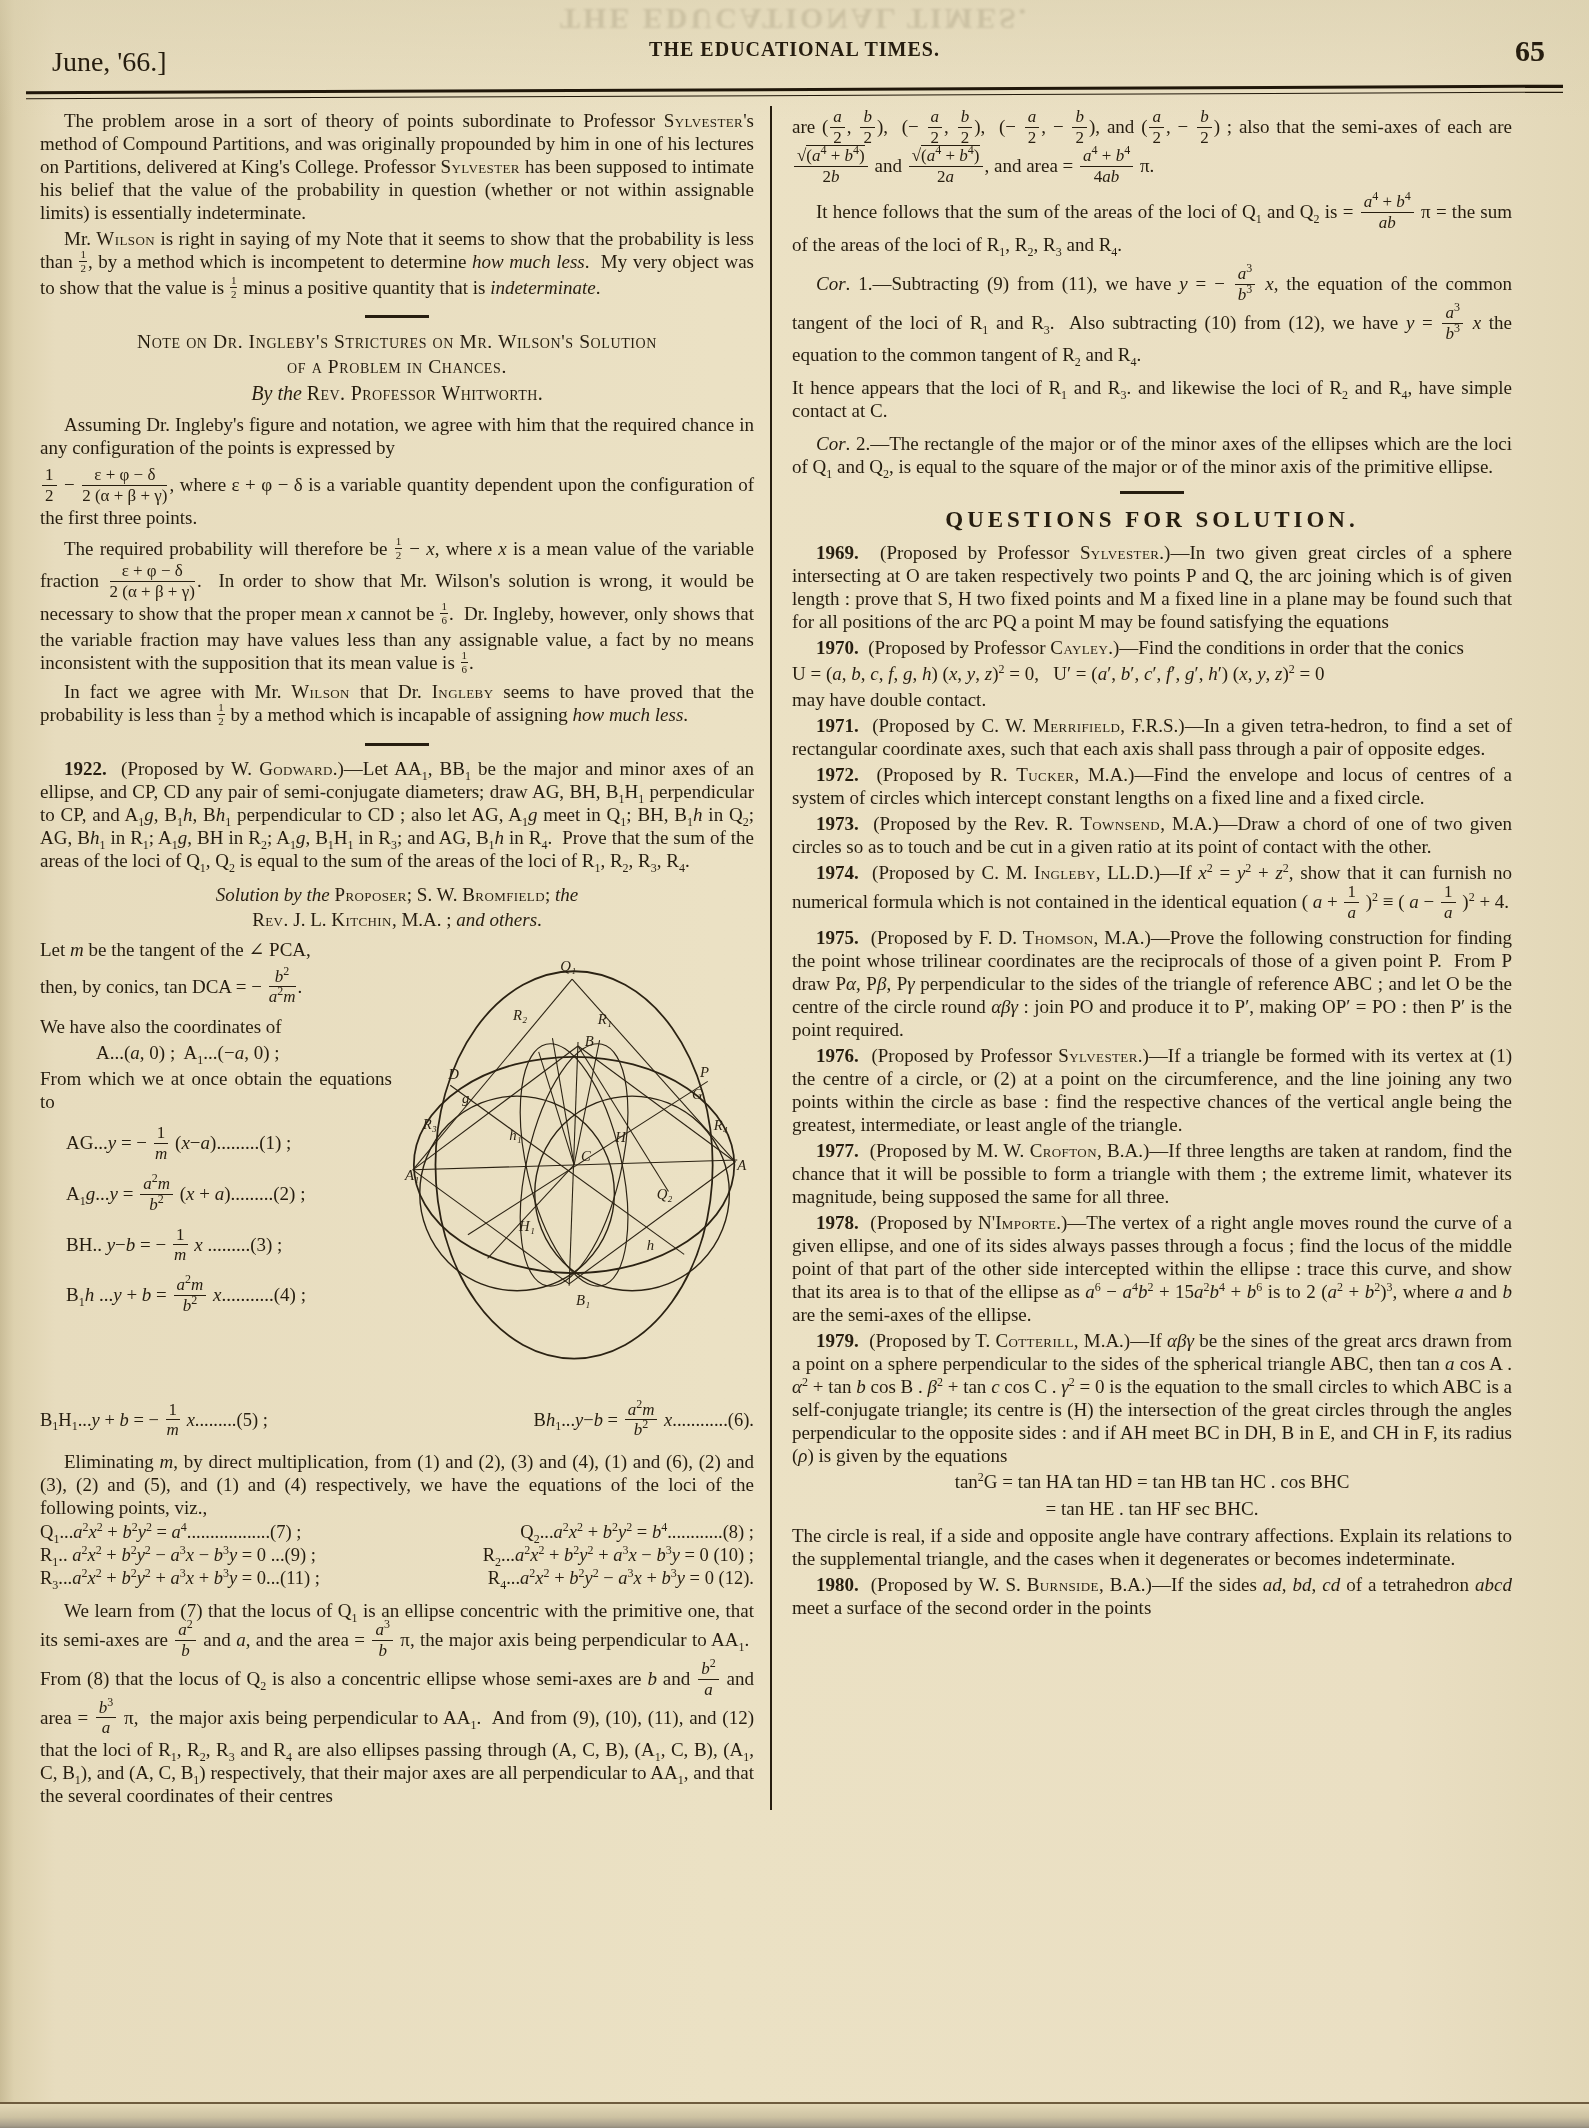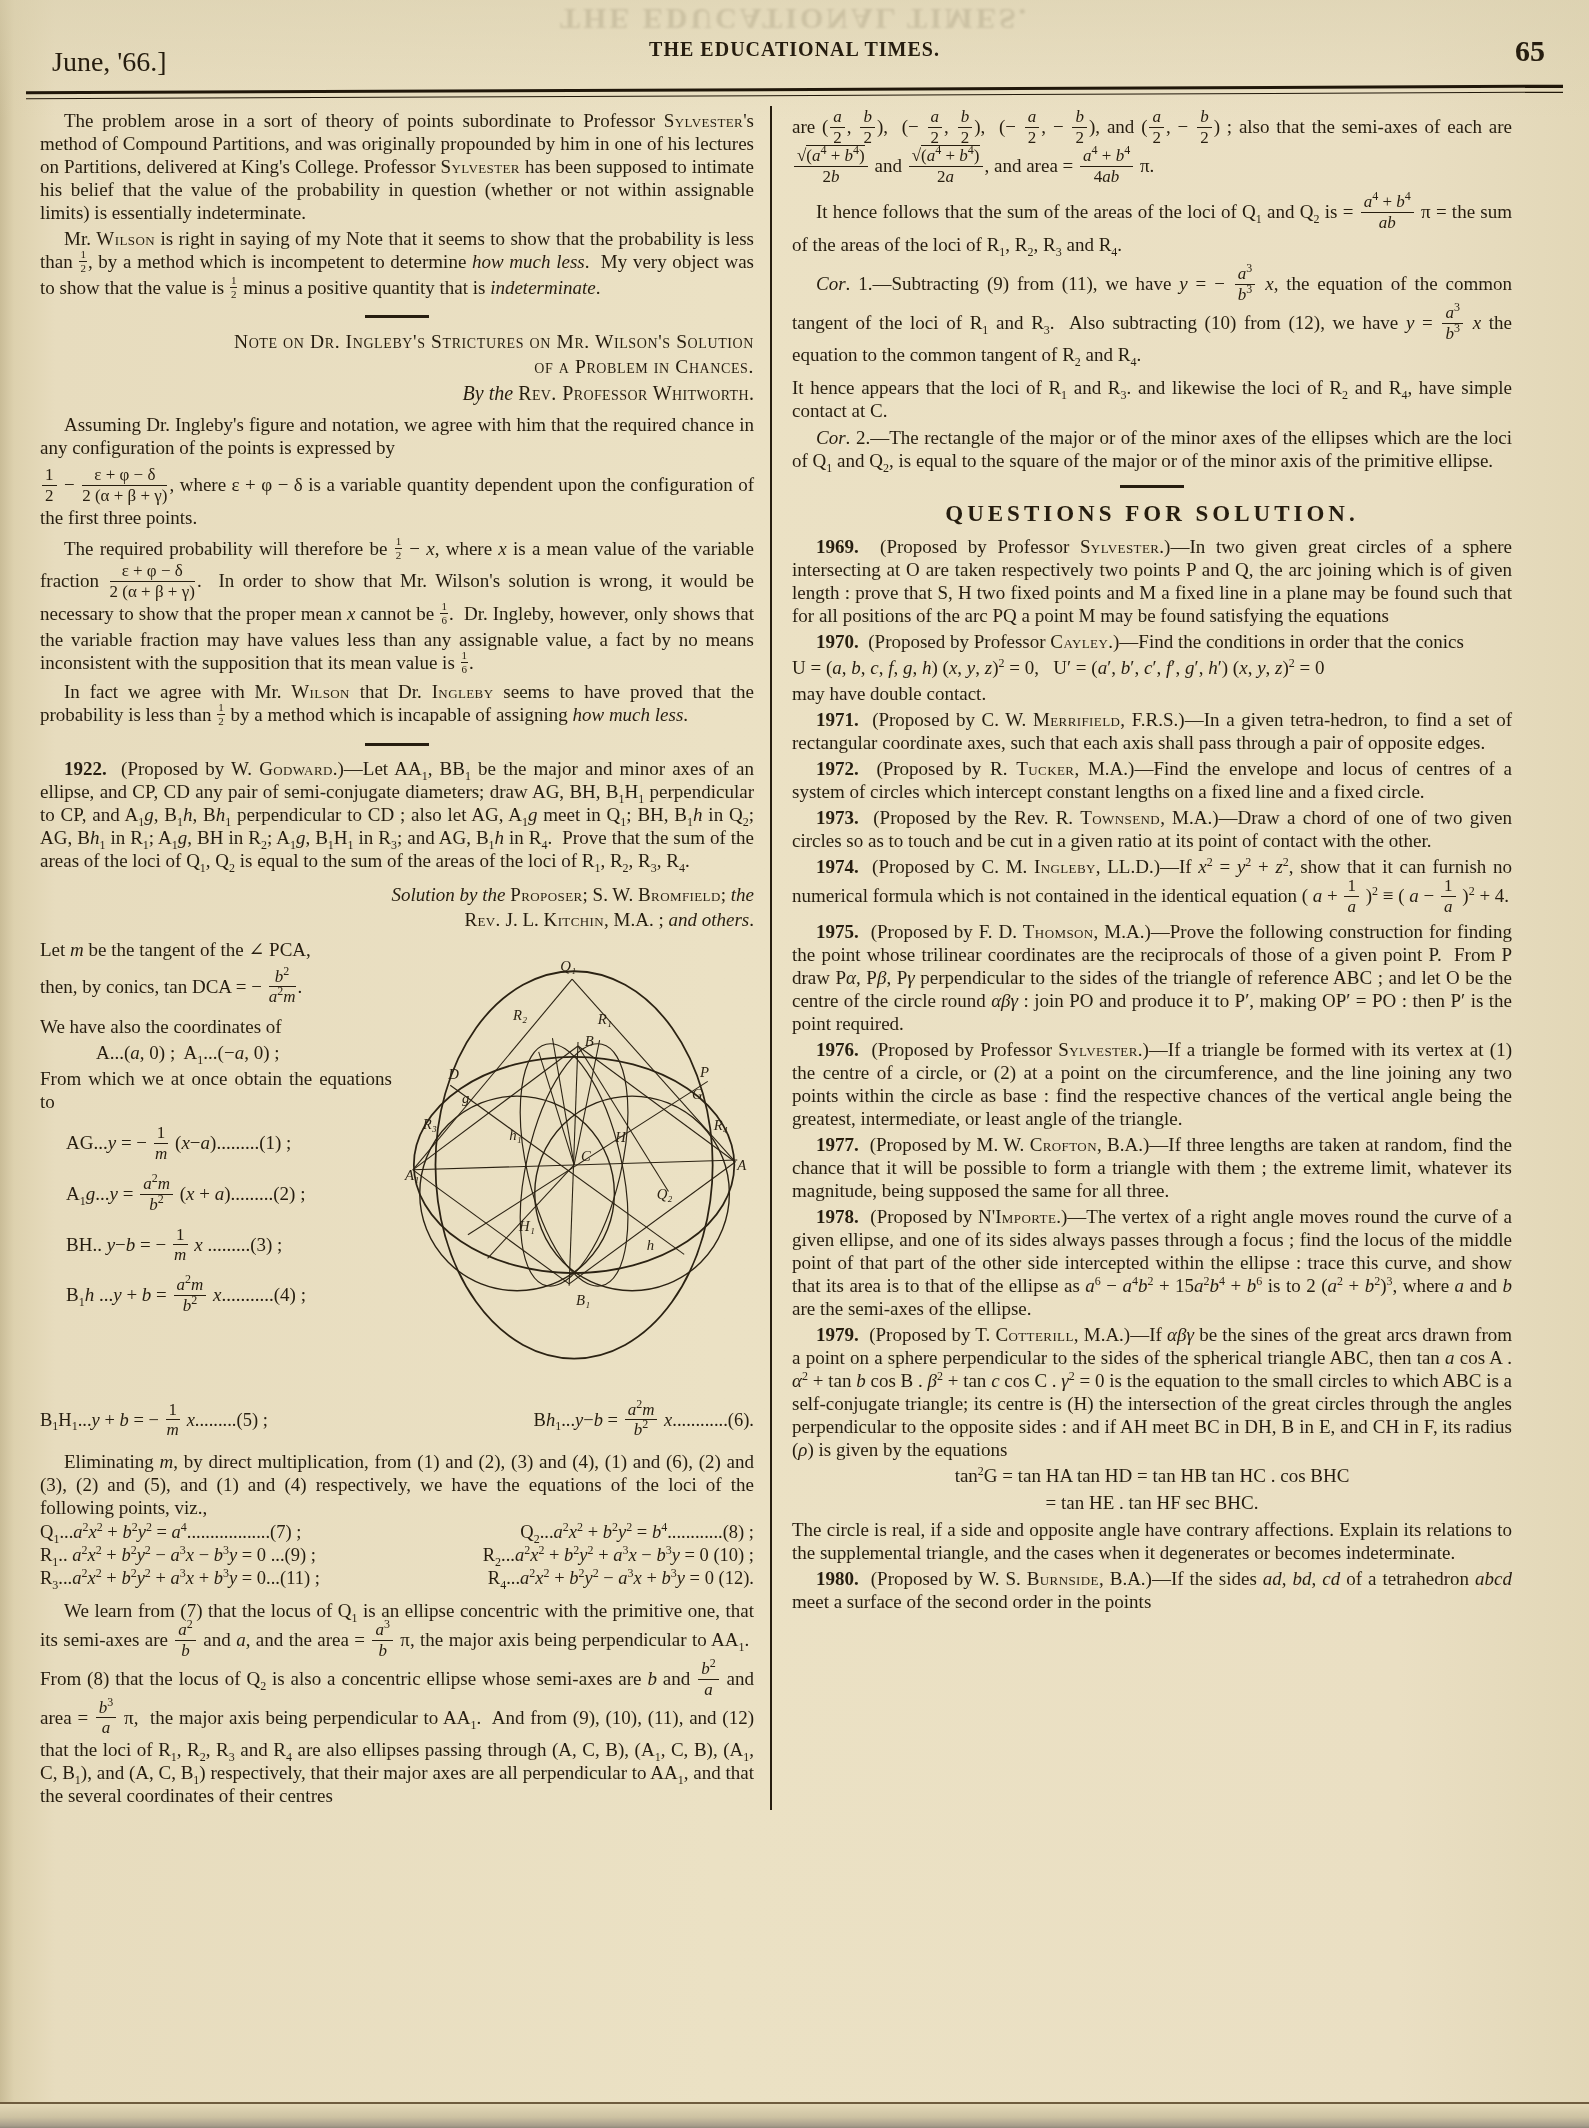--- a/index.html
+++ b/index.html
@@ -26,21 +26,21 @@
   .hdr-title{position:absolute;left:0;right:0;top:38px;text-align:center;
     font-size:20px;font-weight:bold;letter-spacing:1px;}
   .hdr-page{position:absolute;right:44px;top:34px;font-size:30px;font-weight:bold;}
   .hdr-rule{position:absolute;left:26px;right:26px;top:88px;height:4px;
     border-top:3px solid #20170a;border-bottom:1.5px solid #20170a;transform:rotate(-0.25deg);}
   .cols{position:relative;display:flex;padding:6px 34px 0 40px;z-index:2;}
   .col-left{width:714px;padding-right:16px;border-right:2.5px solid #261d0f;}
   .col-right{width:720px;padding-left:20px;}
   p{margin:3px 0;text-indent:24px;text-align:justify;font-size:19px;line-height:23px;}
   .ni{text-indent:0;}
-  .ctr{text-align:right;text-indent:0;}
+  .ctr{text-align:center;text-indent:0;}
   .divider{width:64px;border-top:3.5px solid #261d0f;margin:13px auto 11px;}
   .note-heading{font-variant:small-caps;font-size:19.5px;letter-spacing:.6px;line-height:25px;margin:2px 0 3px;}
   .byline{margin:2px 0 8px;font-size:20px;}
   .sc{font-variant:small-caps;letter-spacing:.4px;}
   sup{font-size:12px;line-height:0;}
   sub{font-size:12px;line-height:0;}
   .fr{display:inline-block;vertical-align:middle;text-align:center;
       line-height:1.05;font-size:17px;margin:0 2px;position:relative;top:-1px;text-indent:0;}
   .fr .n{display:block;border-bottom:1.5px solid #261d0f;padding:0 3px 1px;}
   .fr .d{display:block;padding-top:1px;}
@@ -177,21 +177,21 @@
         </div>
 
       <p style="margin-top:10px">We learn from (7) that the locus of Q<sub>1</sub> is an ellipse concentric with the primitive one, that its semi-axes are <span class="fr"><span class="n"><i>a</i><sup>2</sup></span><span class="d"><i>b</i></span></span> and <i>a</i>, and the area = <span class="fr"><span class="n"><i>a</i><sup>3</sup></span><span class="d"><i>b</i></span></span> π, the major axis being perpendicular to AA<sub>1</sub>.&nbsp; From (8) that the locus of Q<sub>2</sub> is also a concentric ellipse whose semi-axes are <i>b</i> and <span class="fr"><span class="n"><i>b</i><sup>2</sup></span><span class="d"><i>a</i></span></span> and area = <span class="fr"><span class="n"><i>b</i><sup>3</sup></span><span class="d"><i>a</i></span></span> π,&nbsp; the major axis being perpendicular to AA<sub>1</sub>.&nbsp; And from (9), (10), (11), and (12) that the loci of R<sub>1</sub>, R<sub>2</sub>, R<sub>3</sub> and R<sub>4</sub> are also ellipses passing through (A, C, B), (A<sub>1</sub>, C, B), (A<sub>1</sub>, C, B<sub>1</sub>), and (A, C, B<sub>1</sub>) respectively, that their major axes are all perpendicular to AA<sub>1</sub>, and that the several coordinates of their centres</p>
     </div>
 
     <div class="col-right">
       <p class="ni">are (<span class="fr"><span class="n"><i>a</i></span><span class="d">2</span></span>, <span class="fr"><span class="n"><i>b</i></span><span class="d">2</span></span>),&nbsp; (− <span class="fr"><span class="n"><i>a</i></span><span class="d">2</span></span>, <span class="fr"><span class="n"><i>b</i></span><span class="d">2</span></span>),&nbsp; (− <span class="fr"><span class="n"><i>a</i></span><span class="d">2</span></span>, − <span class="fr"><span class="n"><i>b</i></span><span class="d">2</span></span>), and (<span class="fr"><span class="n"><i>a</i></span><span class="d">2</span></span>, − <span class="fr"><span class="n"><i>b</i></span><span class="d">2</span></span>) ; also that the semi-axes of each are <span class="fr"><span class="n">√<span class="sq">(<i>a</i><sup>4</sup> + <i>b</i><sup>4</sup>)</span></span><span class="d">2<i>b</i></span></span> and <span class="fr"><span class="n">√<span class="sq">(<i>a</i><sup>4</sup> + <i>b</i><sup>4</sup>)</span></span><span class="d">2<i>a</i></span></span>, and area = <span class="fr"><span class="n"><i>a</i><sup>4</sup> + <i>b</i><sup>4</sup></span><span class="d">4<i>ab</i></span></span> π.</p>
       <p style="margin-top:8px">It hence follows that the sum of the areas of the loci of Q<sub>1</sub> and Q<sub>2</sub> is = <span class="fr"><span class="n"><i>a</i><sup>4</sup> + <i>b</i><sup>4</sup></span><span class="d"><i>ab</i></span></span> π = the sum of the areas of the loci of R<sub>1</sub>, R<sub>2</sub>, R<sub>3</sub> and R<sub>4</sub>.</p>
       <p style="margin-top:10px"><i>Cor</i>. 1.—Subtracting (9) from (11), we have <i>y</i> = − <span class="fr"><span class="n"><i>a</i><sup>3</sup></span><span class="d"><i>b</i><sup>3</sup></span></span> <i>x</i>, the equation of the common tangent of the loci of R<sub>1</sub> and R<sub>3</sub>.&nbsp; Also subtracting (10) from (12), we have <i>y</i> = <span class="fr"><span class="n"><i>a</i><sup>3</sup></span><span class="d"><i>b</i><sup>3</sup></span></span> <i>x</i> the equation to the common tangent of R<sub>2</sub> and R<sub>4</sub>.</p>
       <p class="ni" style="margin-top:10px">It hence appears that the loci of R<sub>1</sub> and R<sub>3</sub>. and likewise the loci of R<sub>2</sub> and R<sub>4</sub>, have simple contact at C.</p>
-      <p style="margin-top:4px"><i>Cor</i>. 2.—The rectangle of the major or of the minor axes of the ellipses which are the loci of Q<sub>1</sub> and Q<sub>2</sub>, is equal to the square of the major or of the minor axis of the primitive ellipse.</p>
+      <p style="margin-top:10px"><i>Cor</i>. 2.—The rectangle of the major or of the minor axes of the ellipses which are the loci of Q<sub>1</sub> and Q<sub>2</sub>, is equal to the square of the major or of the minor axis of the primitive ellipse.</p>
 
       <div class="divider"></div>
 
       <p class="q-heading">QUESTIONS FOR SOLUTION.</p>
 
       <p><b>1969.</b>&nbsp; (Proposed by Professor <span class="sc">Sylvester</span>.)—In two given great circles of a sphere intersecting at O are taken respectively two points P and Q, the arc joining which is of given length : prove that S, H two fixed points and M a fixed line in a plane may be found such that for all positions of the arc PQ a point M may be found satisfying the equations</p>
 
       <p><b>1970.</b>&nbsp; (Proposed by Professor <span class="sc">Cayley</span>.)—Find the conditions in order that the conics</p>
       <p class="ni">U = (<i>a</i>, <i>b</i>, <i>c</i>, <i>f</i>, <i>g</i>, <i>h</i>) (<i>x</i>, <i>y</i>, <i>z</i>)<sup>2</sup> = 0,&nbsp;&nbsp; U′ = (<i>a</i>′, <i>b</i>′, <i>c</i>′, <i>f</i>′, <i>g</i>′, <i>h</i>′) (<i>x</i>, <i>y</i>, <i>z</i>)<sup>2</sup> = 0</p>
       <p class="ni">may have double contact.</p>

